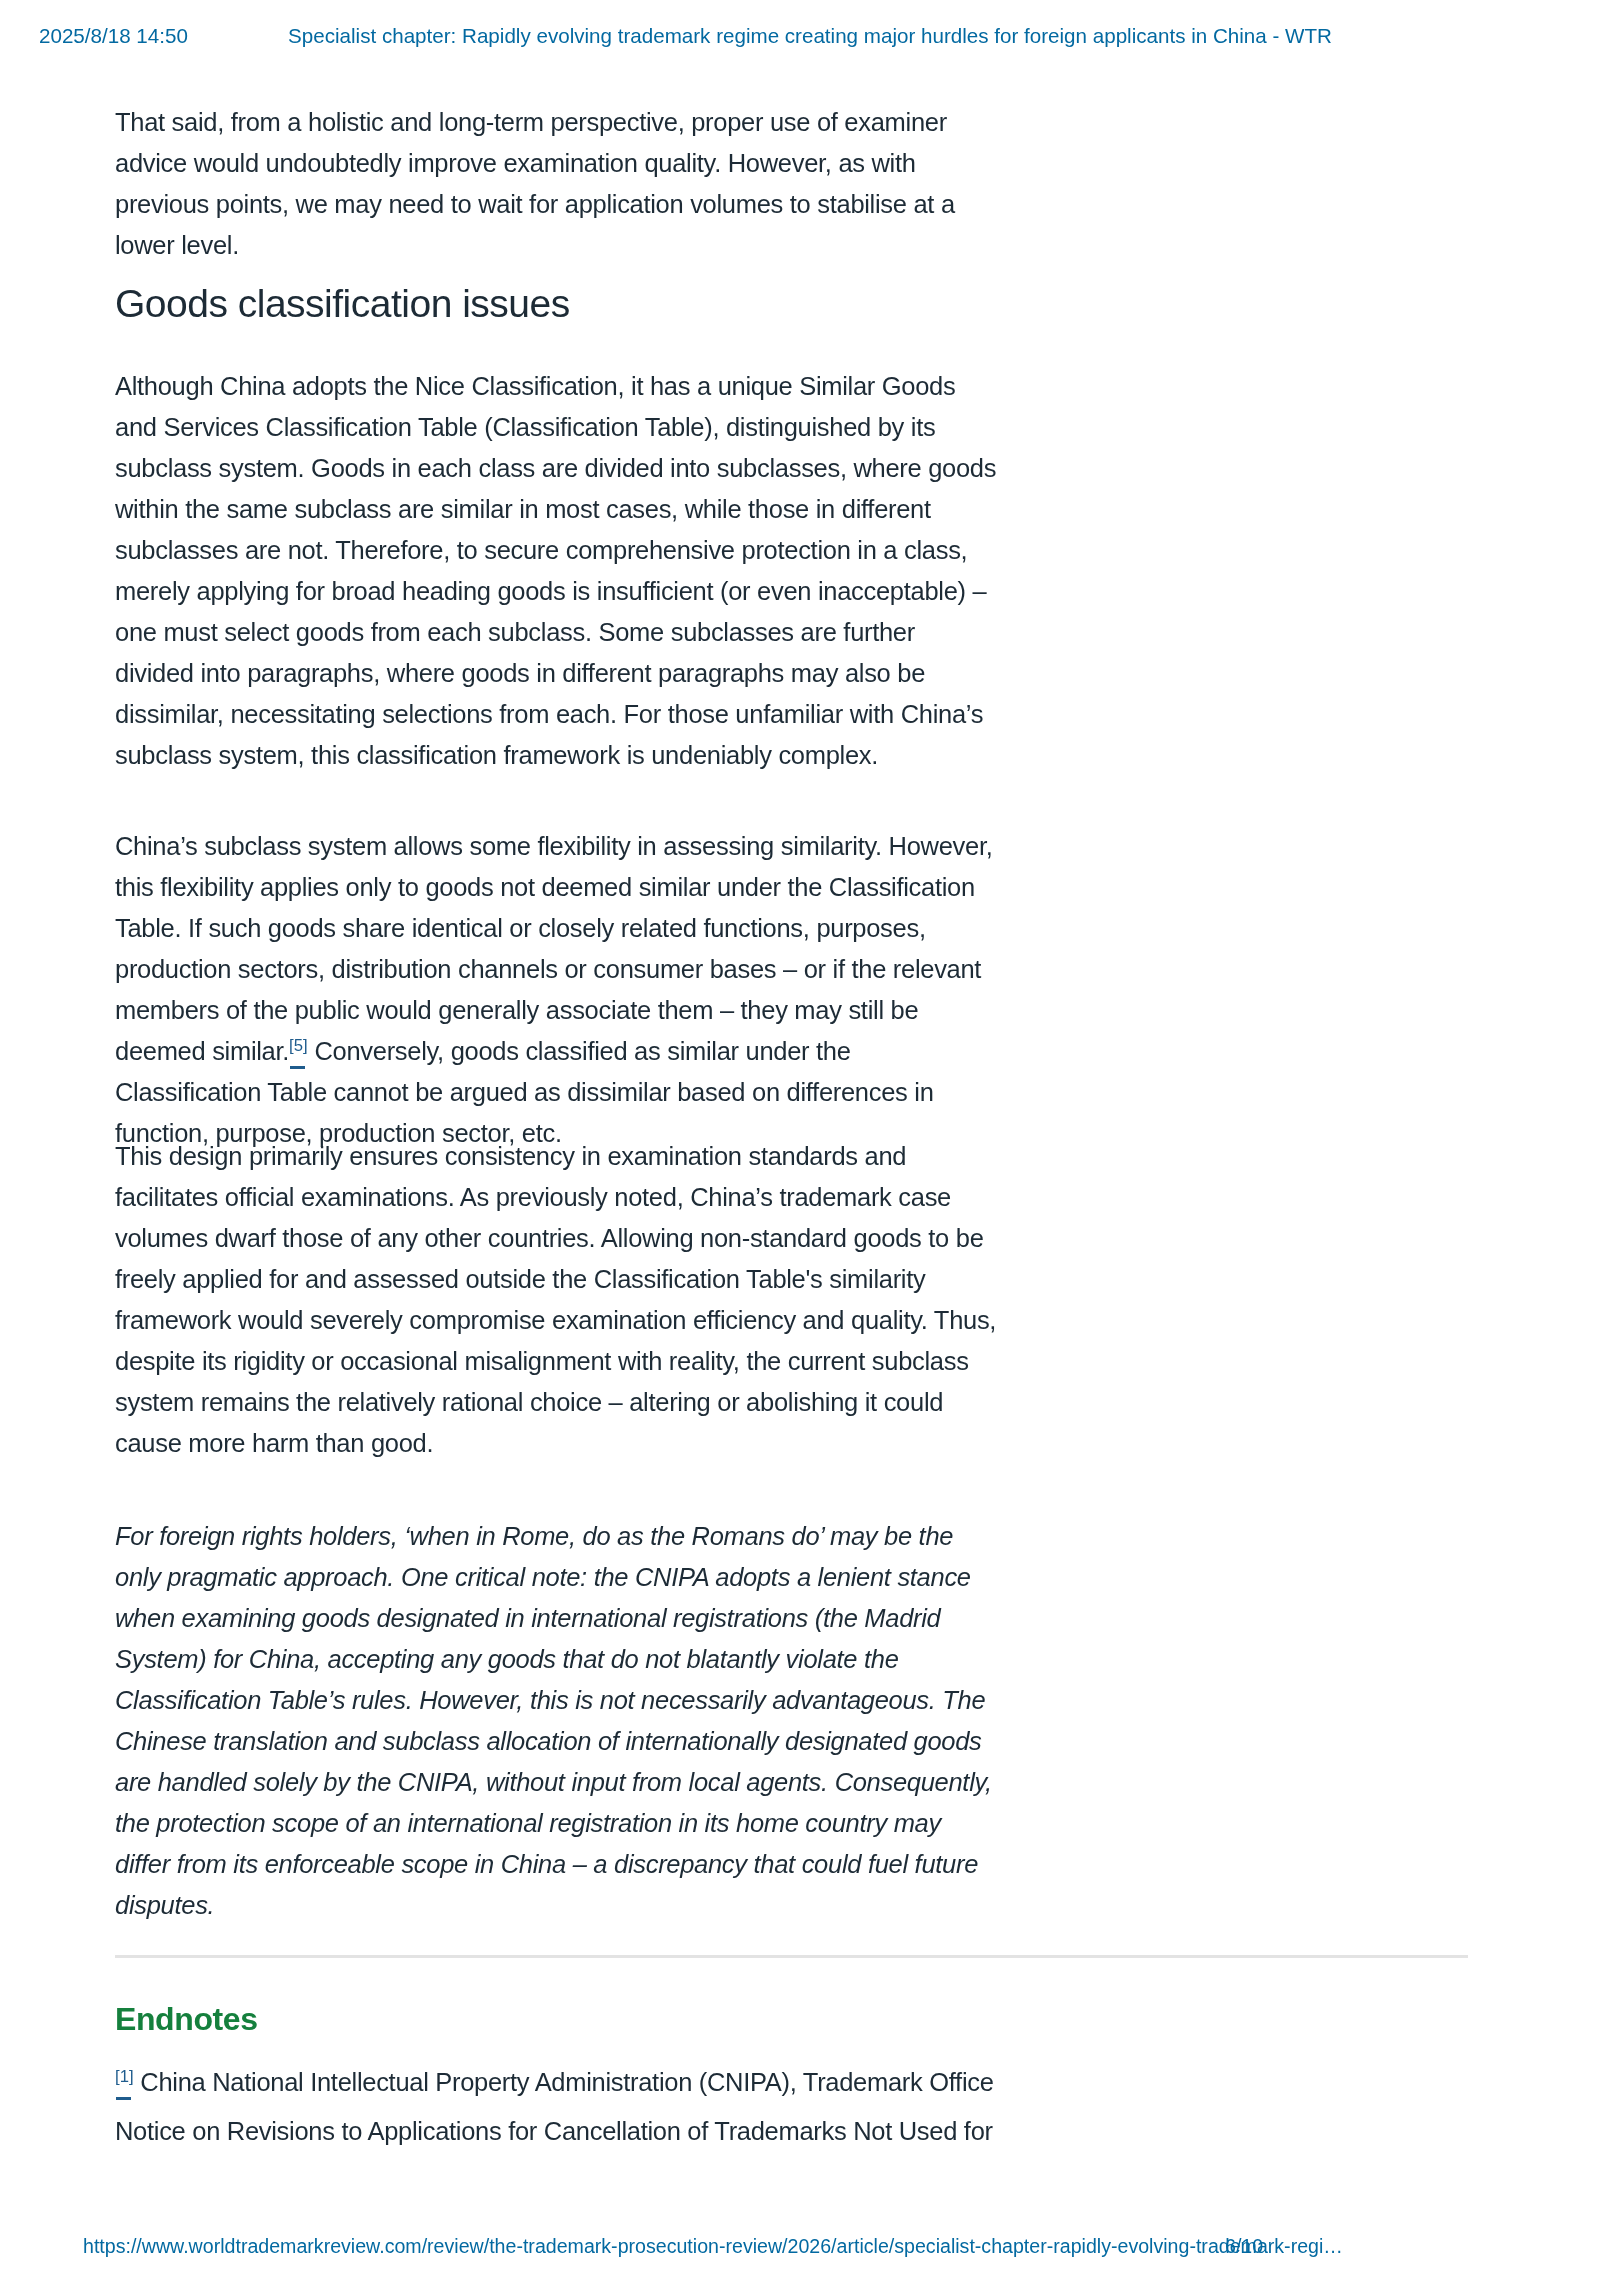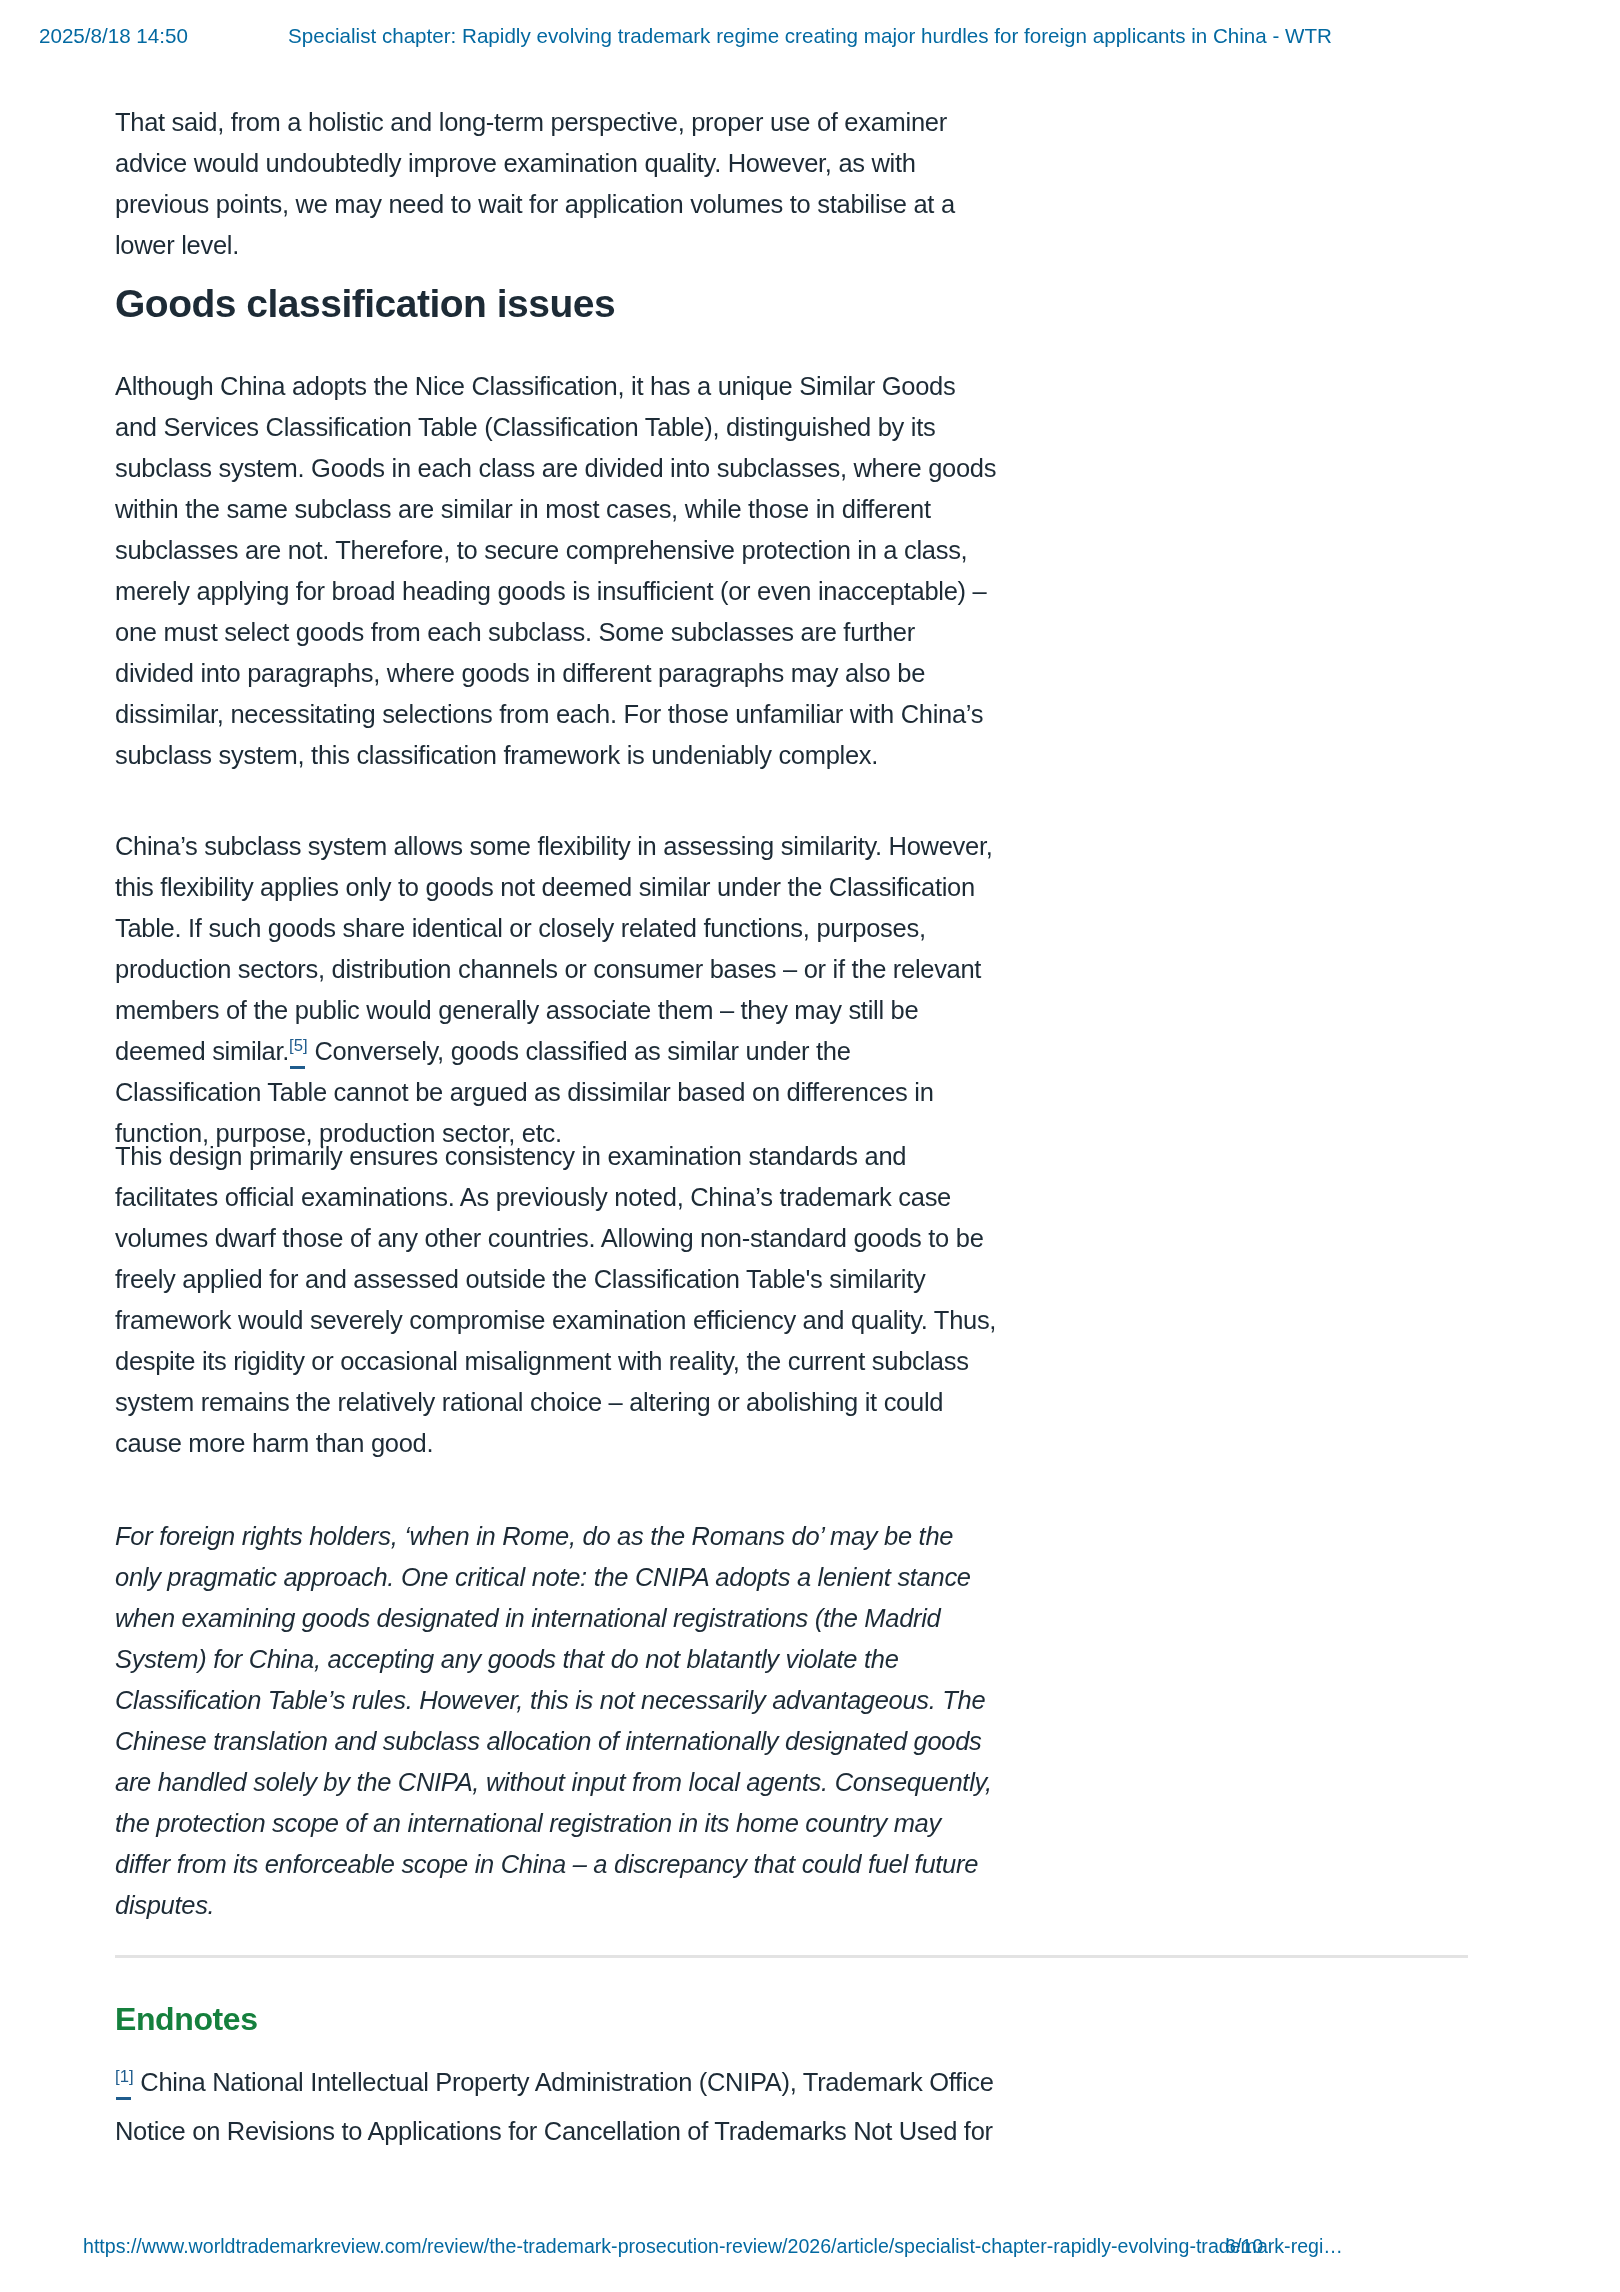--- a/index.html
+++ b/index.html
@@ -47,21 +47,21 @@
     letter-spacing: -0.3px;
     color: #1d2b36;
     margin: 0;
   }
   #para-intro          { top: 102px; }
   #section-heading     {
     position: absolute;
     left: 115px;
     top: 282px;
     font-size: 39px;
-    font-weight: bold;
+    font-weight: normal;
     letter-spacing: -0.5px;
     color: #1d2b36;
     margin: 0;
   }
   #para-classification { top: 366px; }
   #para-similarity     { top: 826px; }
   #para-design         { top: 1136px; }
   #para-foreign        { top: 1516px; font-style: italic; }
 
   .fn-sup {

